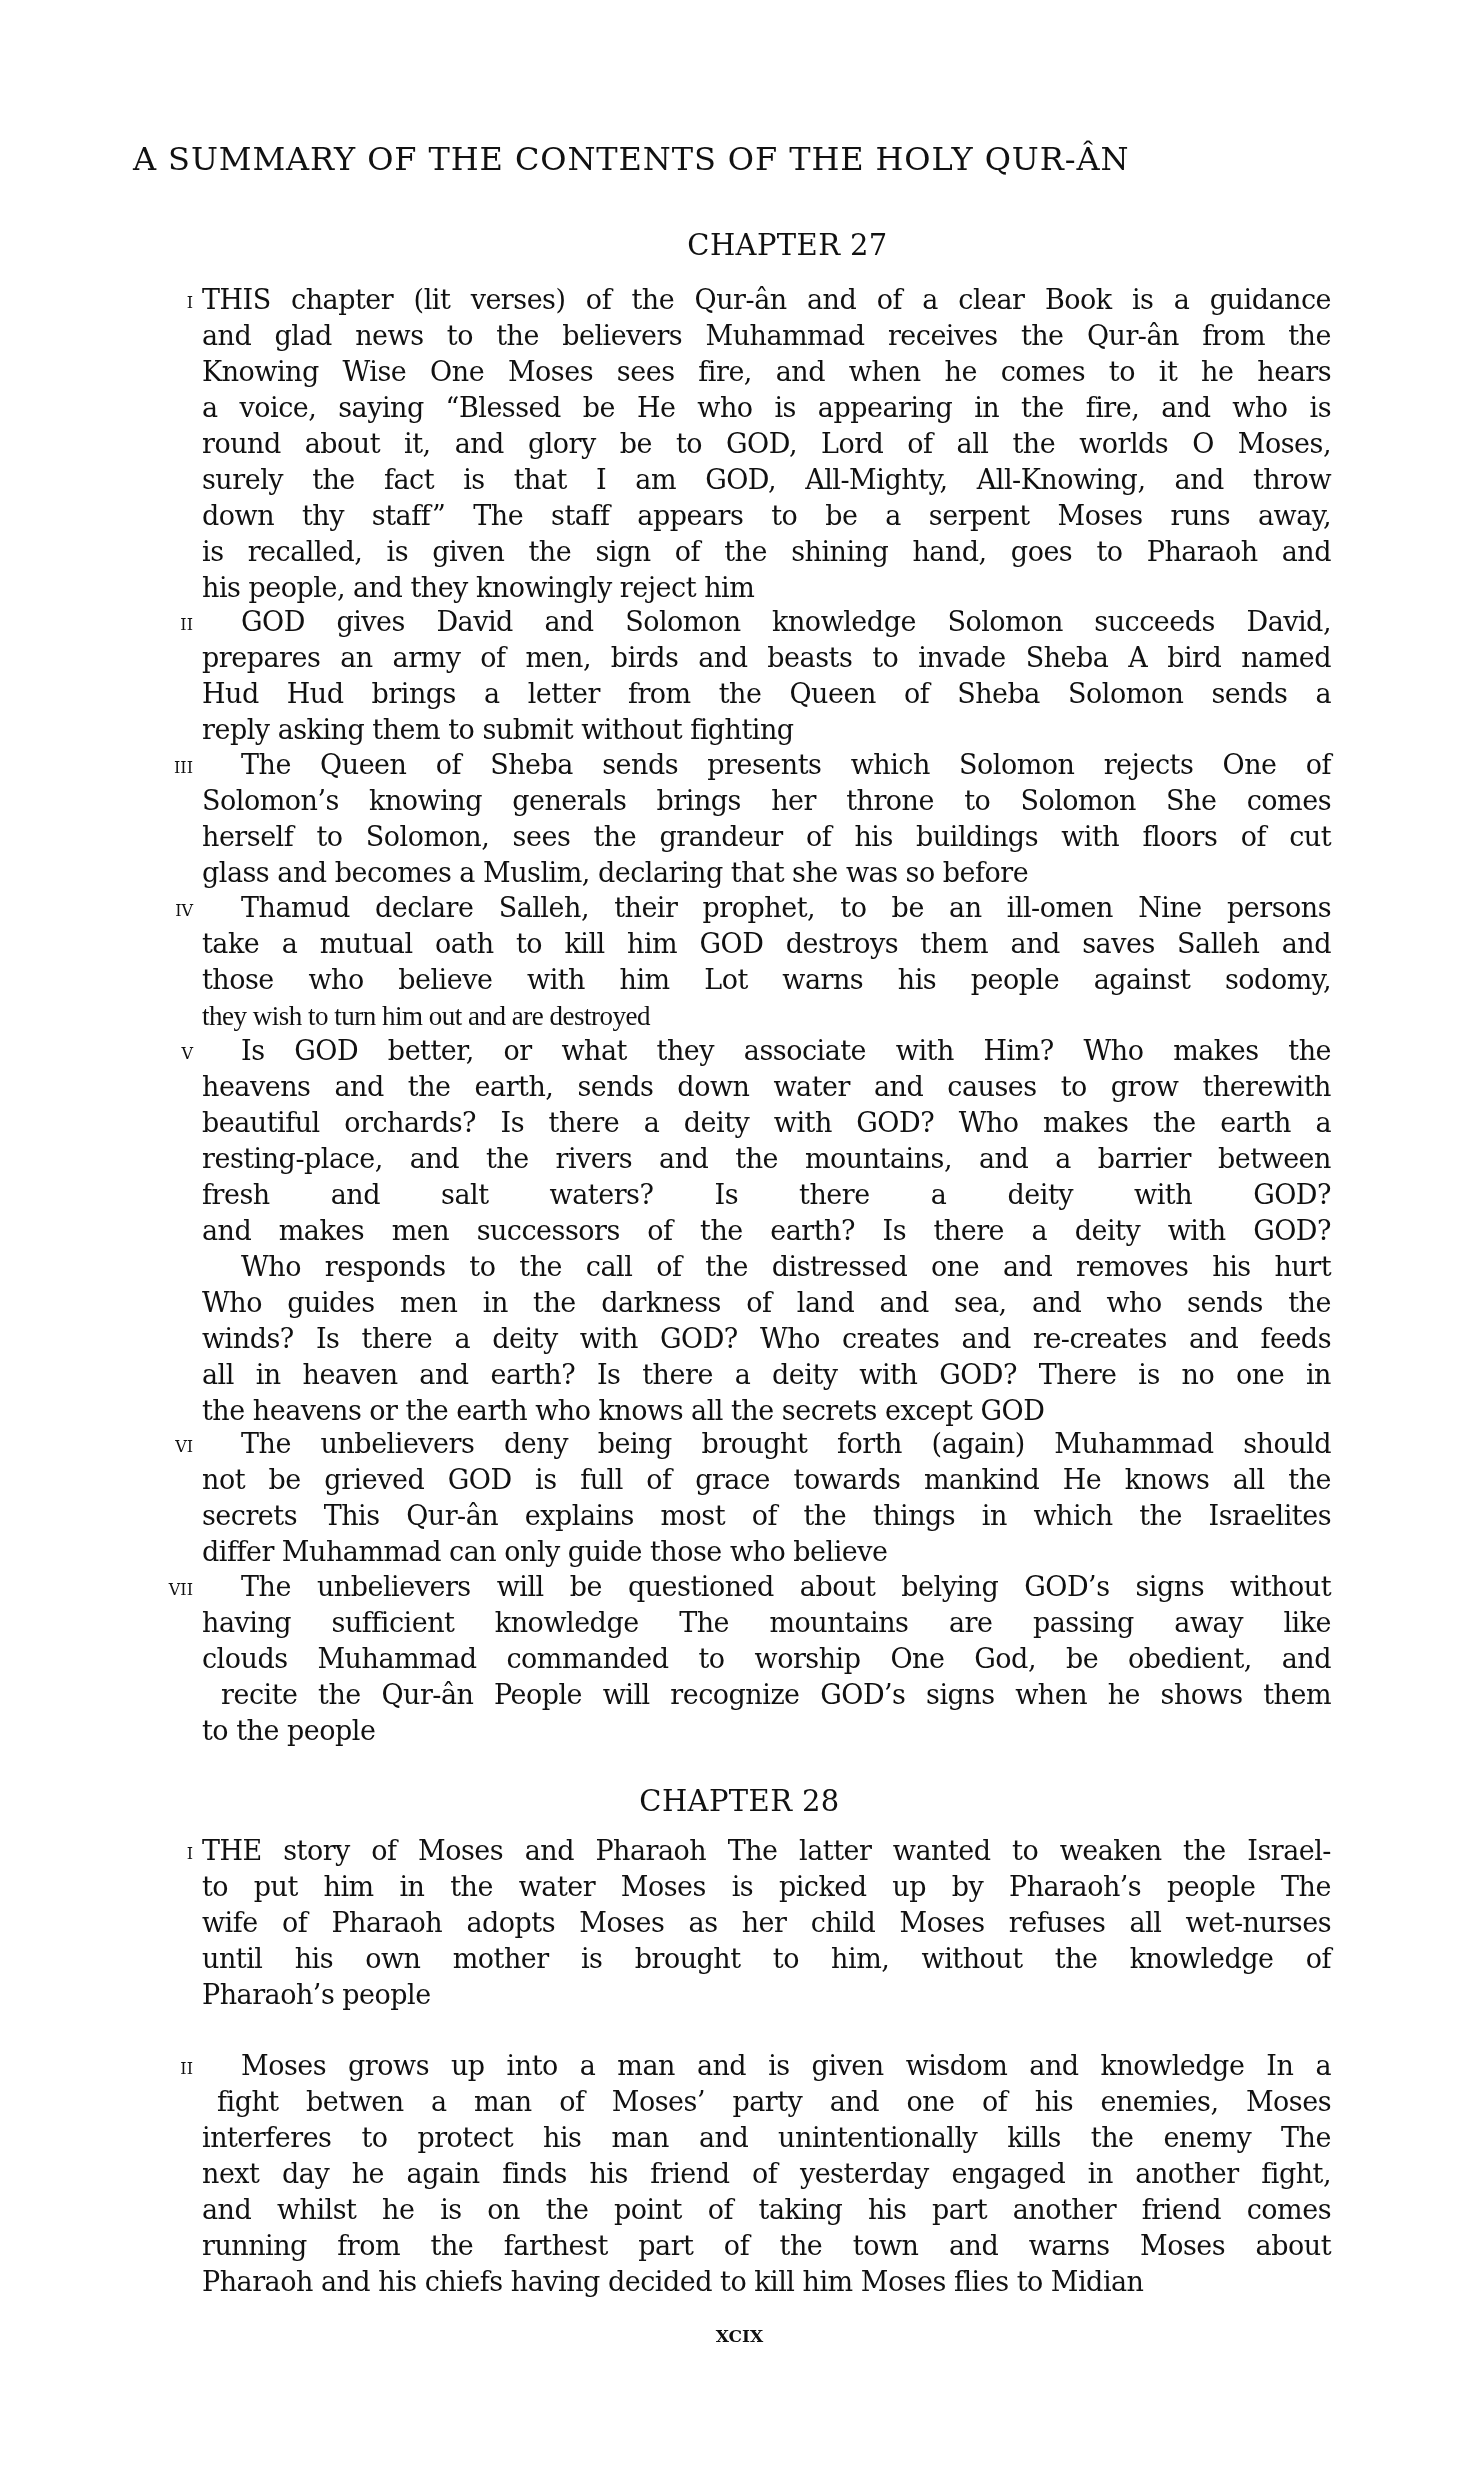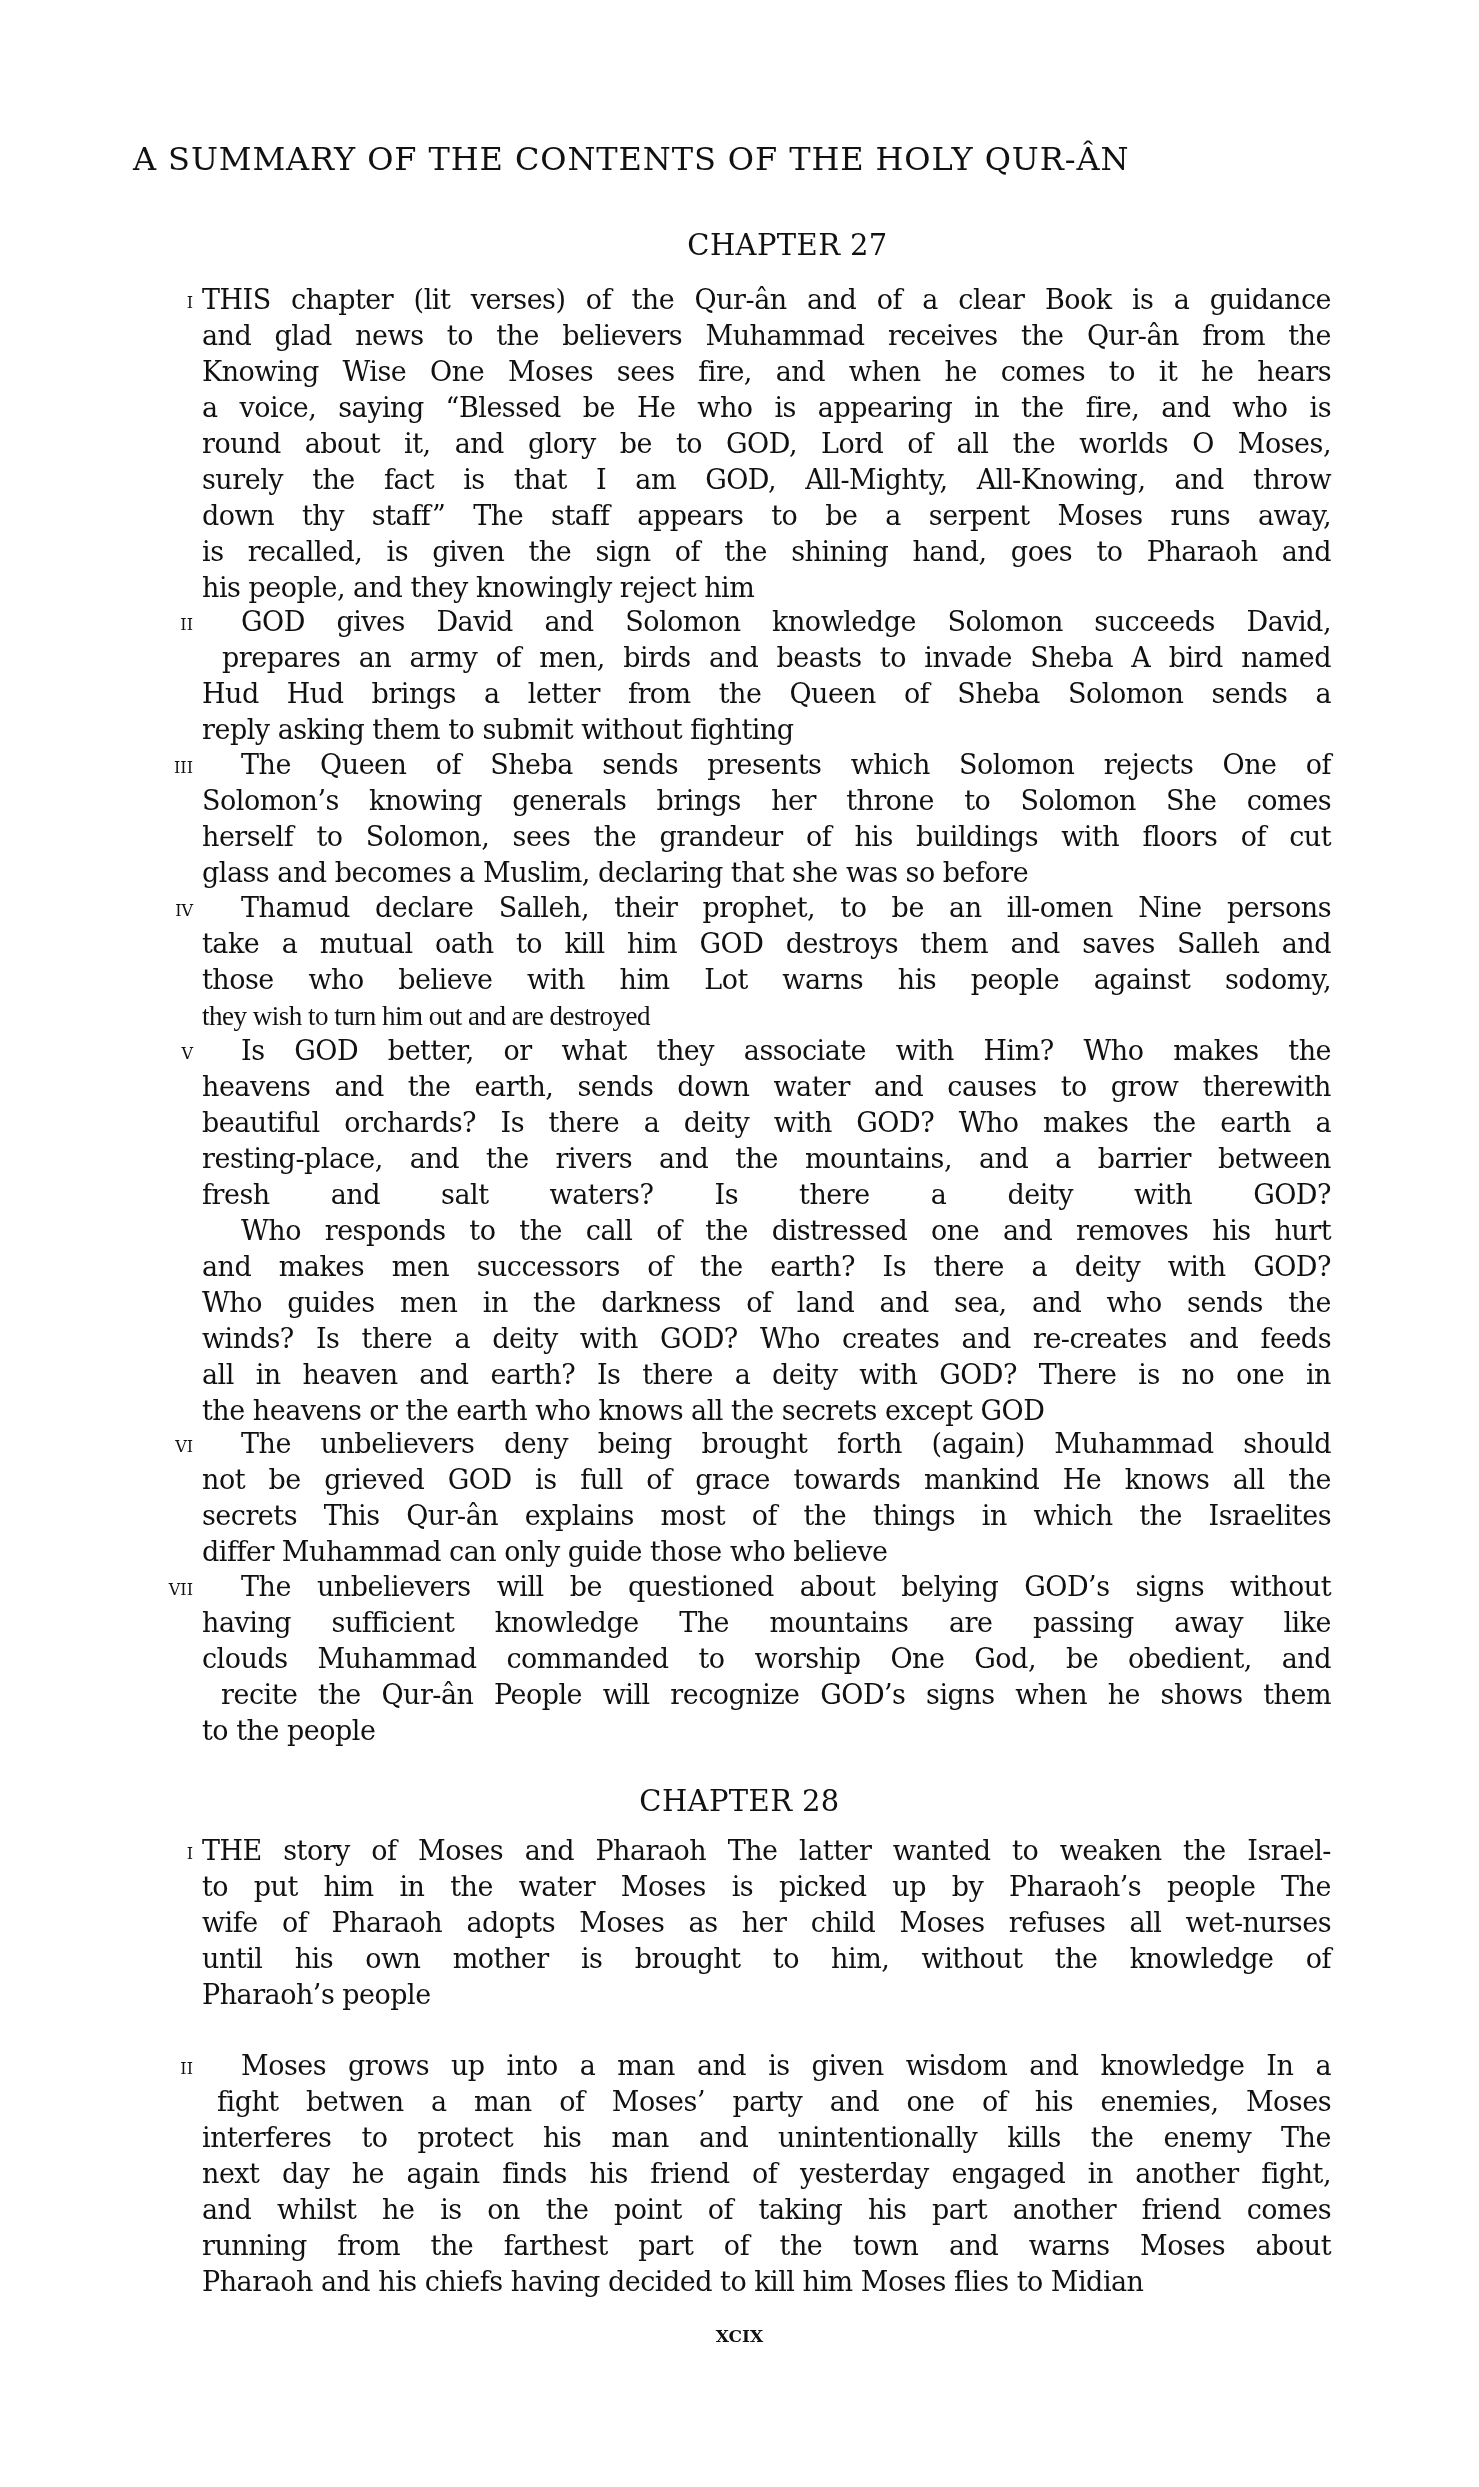--- a/index.html
+++ b/index.html
@@ -53,21 +53,21 @@
         <div class="line" style="box-sizing: border-box;">a voice, saying “Blessed be He who is appearing in the fire, and who is</div>
         <div class="line" style="box-sizing: border-box;">round about it, and glory be to GOD, Lord of all the worlds O Moses,</div>
         <div class="line" style="box-sizing: border-box;">surely the fact is that I am GOD, All-Mighty, All-Knowing, and throw</div>
         <div class="line" style="box-sizing: border-box;">down thy staff” The staff appears to be a serpent Moses runs away,</div>
         <div class="line" style="box-sizing: border-box;">is recalled, is given the sign of the shining hand, goes to Pharaoh and</div>
         <div class="line last" style="box-sizing: border-box;">his people, and they knowingly reject him</div>
       </div>
       <div class="section" style="top: 604px;">
         <div class="numeral" style="left: -44px; top: 0px;">ii</div>
         <div class="line" style="padding-left: 39px; box-sizing: border-box;">GOD gives David and Solomon knowledge Solomon succeeds David,</div>
-        <div class="line" style="box-sizing: border-box; margin-left: 20px;">prepares an army of men, birds and beasts to invade Sheba A bird named</div>
+        <div class="line" style="box-sizing: border-box;">prepares an army of men, birds and beasts to invade Sheba A bird named</div>
         <div class="line" style="box-sizing: border-box;">Hud Hud brings a letter from the Queen of Sheba Solomon sends a</div>
         <div class="line last" style="box-sizing: border-box;">reply asking them to submit without fighting</div>
       </div>
       <div class="section" style="top: 747px;">
         <div class="numeral" style="left: -44px; top: 0px;">iii</div>
         <div class="line" style="padding-left: 39px; box-sizing: border-box;">The Queen of Sheba sends presents which Solomon rejects One of</div>
         <div class="line" style="box-sizing: border-box;">Solomon’s knowing generals brings her throne to Solomon She comes</div>
         <div class="line" style="box-sizing: border-box;">herself to Solomon, sees the grandeur of his buildings with floors of cut</div>
         <div class="line last" style="box-sizing: border-box;">glass and becomes a Muslim, declaring that she was so before</div>
       </div>
@@ -78,22 +78,22 @@
         <div class="line" style="box-sizing: border-box;">those who believe with him Lot warns his people against sodomy,</div>
         <div class="line last" style="box-sizing: border-box; font-family: Liberation Serif, serif;">they wish to turn him out and are destroyed</div>
       </div>
       <div class="section" style="top: 1033px;">
         <div class="numeral" style="left: -44px; top: 0px;">v</div>
         <div class="line" style="padding-left: 39px; box-sizing: border-box;">Is GOD better, or what they associate with Him? Who makes the</div>
         <div class="line" style="box-sizing: border-box;">heavens and the earth, sends down water and causes to grow therewith</div>
         <div class="line" style="box-sizing: border-box;">beautiful orchards? Is there a deity with GOD? Who makes the earth a</div>
         <div class="line" style="box-sizing: border-box;">resting-place, and the rivers and the mountains, and a barrier between</div>
         <div class="line" style="box-sizing: border-box;">fresh and salt waters? Is there a deity with GOD?</div>
+        <div class="line" style="box-sizing: border-box;">and makes men successors of the earth? Is there a deity with GOD?</div>
         <div class="line" style="padding-left: 39px; box-sizing: border-box;">Who responds to the call of the distressed one and removes his hurt</div>
-        <div class="line" style="box-sizing: border-box;">and makes men successors of the earth? Is there a deity with GOD?</div>
         <div class="line" style="box-sizing: border-box;">Who guides men in the darkness of land and sea, and who sends the</div>
         <div class="line" style="box-sizing: border-box;">winds? Is there a deity with GOD? Who creates and re-creates and feeds</div>
         <div class="line" style="box-sizing: border-box;">all in heaven and earth? Is there a deity with GOD? There is no one in</div>
         <div class="line last" style="box-sizing: border-box;">the heavens or the earth who knows all the secrets except GOD</div>
       </div>
       <div class="section" style="top: 1426px;">
         <div class="numeral" style="left: -44px; top: 0px;">vi</div>
         <div class="line" style="padding-left: 39px; box-sizing: border-box;">The unbelievers deny being brought forth (again) Muhammad should</div>
         <div class="line" style="box-sizing: border-box;">not be grieved GOD is full of grace towards mankind He knows all the</div>
         <div class="line" style="box-sizing: border-box;">secrets This Qur-ân explains most of the things in which the Israelites</div>

